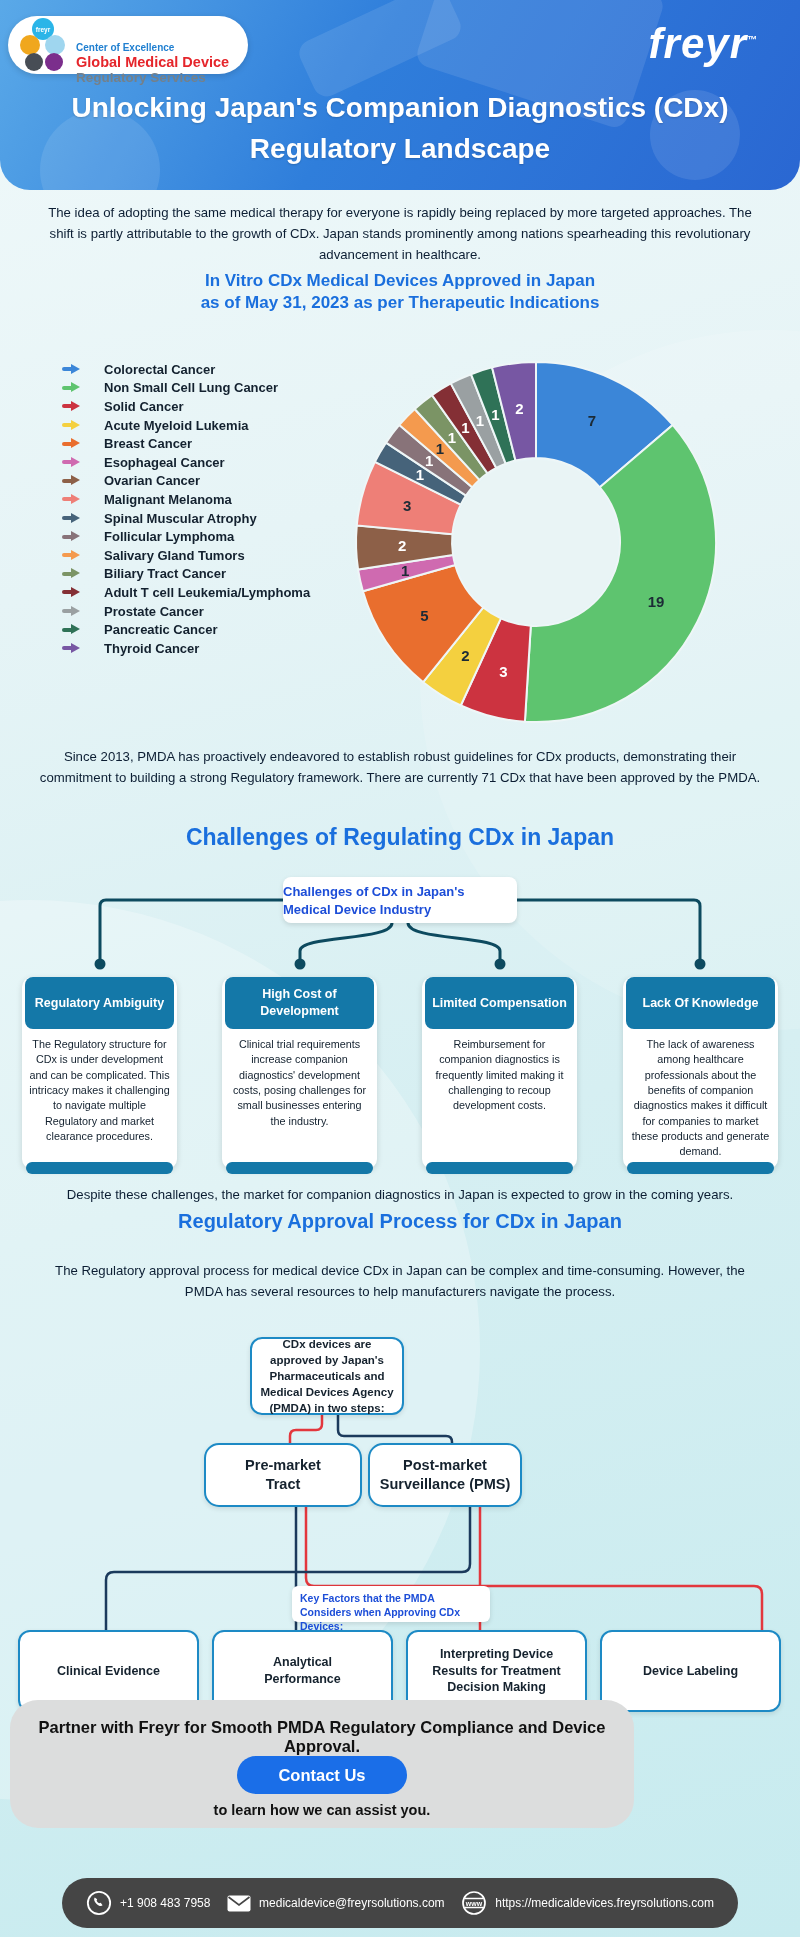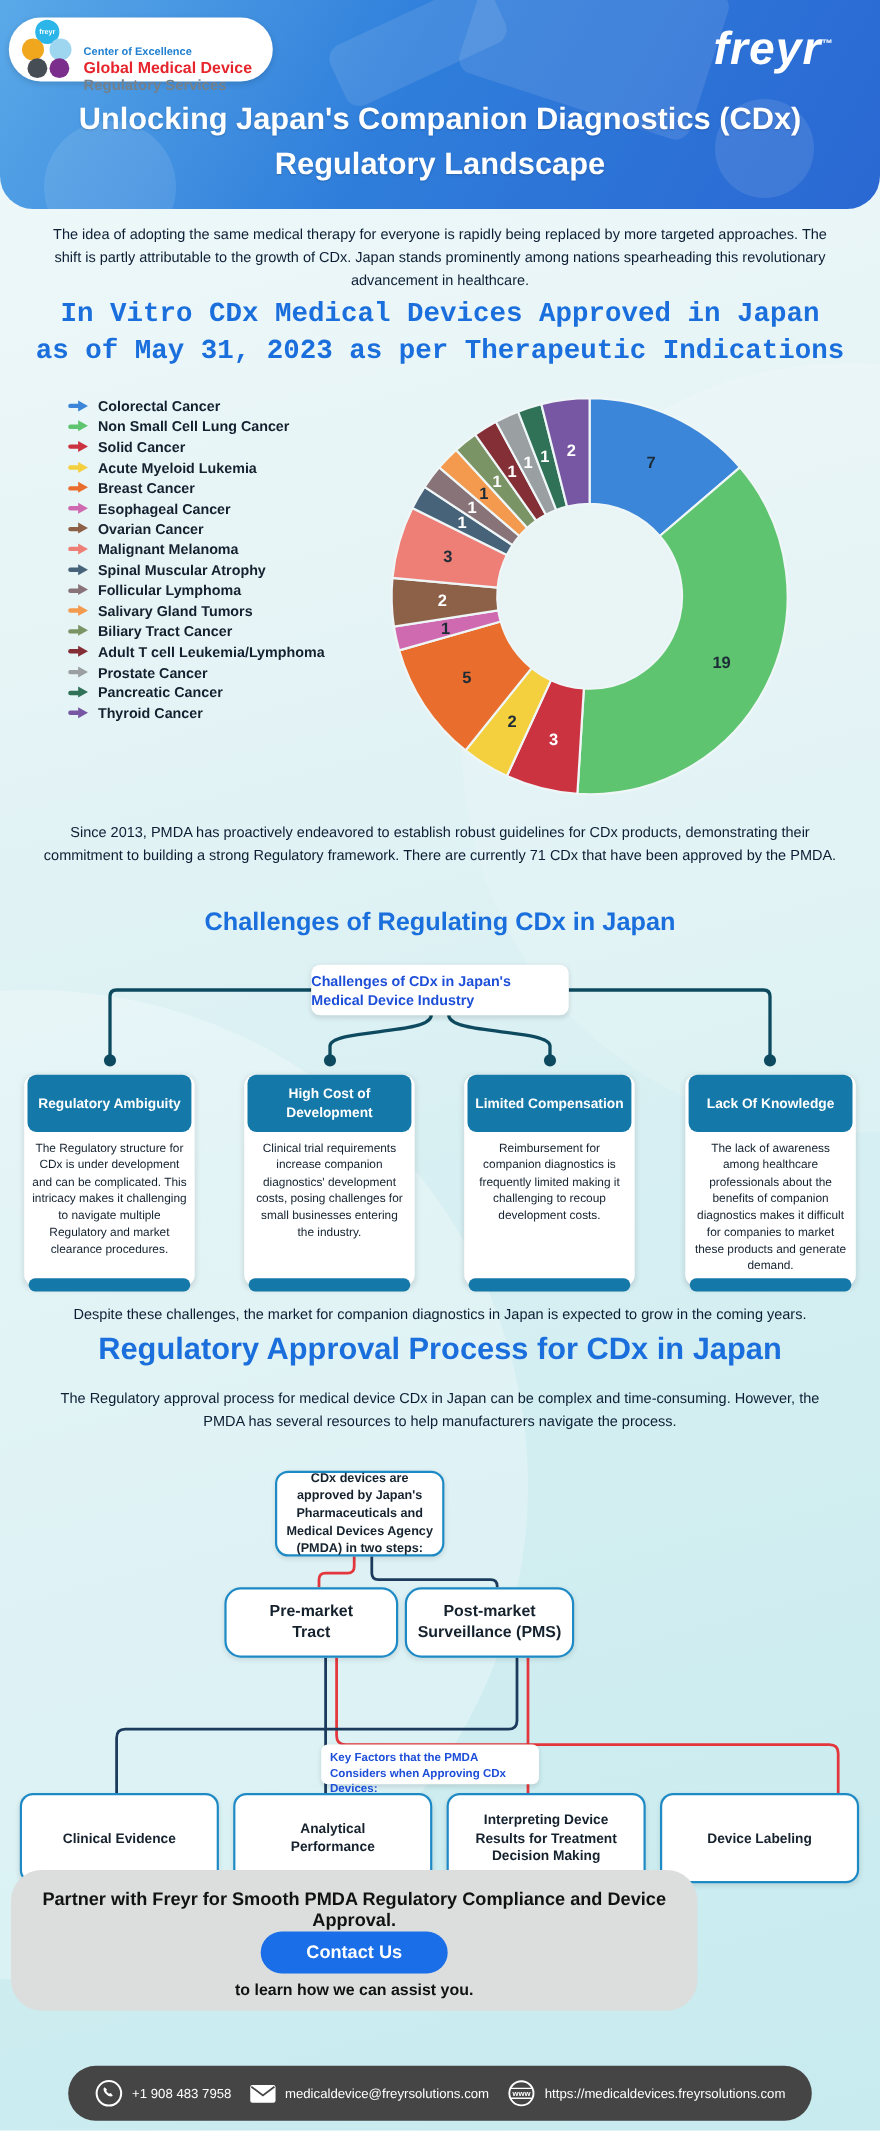--- a/index.html
+++ b/index.html
@@ -27,21 +27,21 @@
   .brand{position:absolute;right:42px;top:20px;color:#fff;font-size:42px;font-weight:700;font-style:italic;letter-spacing:1px;}
   .brand sup{font-size:10px;font-style:normal;}
   .banner-title{position:absolute;top:88px;left:0;width:100%;text-align:center;color:#fff;
                 font-size:28px;font-weight:700;line-height:1.45;text-shadow:0 1px 2px rgba(0,0,0,.18);}
   
   .para{position:absolute;left:50%;transform:translateX(-50%);text-align:center;font-size:13.2px;
         line-height:1.6;font-weight:500;color:#0c1e33;}
   .h-blue{position:absolute;left:0;width:100%;text-align:center;color:#1a6fdd;font-weight:700;}
   
   .legend{position:absolute;left:62px;top:360px;}
-  .legend-row{display:flex;align-items:center;height:18.6px;}
+  .legend-row{display:flex;align-items:center;height:18.6px;gap:15px;}
   .arrow{display:inline-block;width:19px;height:11px;position:relative;margin-right:8px;flex:none;}
   .arrow .bar{position:absolute;left:0;top:3.5px;width:11px;height:4px;border-radius:2px;background:currentColor;}
   .arrow .tri{position:absolute;left:9px;top:0;width:0;height:0;border-top:5.5px solid transparent;
               border-bottom:5.5px solid transparent;border-left:9.5px solid currentColor;}
   .legend-label{font-size:13px;font-weight:600;color:#13212f;white-space:nowrap;}
   
   .capbox{position:absolute;background:#fff;border-radius:8px;font-weight:700;color:#1d4ed8;
           box-shadow:0 2px 5px rgba(0,0,0,.12);}
   .capbar{position:absolute;left:10px;right:10px;height:9px;background:#0d4a5f;border-radius:5px;z-index:-1;}
   .cap-top{top:-4px;} .cap-bot{bottom:-4px;}
@@ -98,21 +98,21 @@
     <div class="brand"><span>freyr</span><sup>™</sup></div>
 
     <div class="banner-title">
       <div>Unlocking Japan's Companion Diagnostics (CDx)</div>
       <div>Regulatory Landscape</div>
     </div>
   </div>
 
   <div class="para" style="top:202px;width:716px;">The idea of adopting the same medical therapy for everyone is rapidly being replaced by more targeted approaches. The shift is partly attributable to the growth of CDx. Japan stands prominently among nations spearheading this revolutionary advancement in healthcare.</div>
 
-  <div class="h-blue" style="top:270px;font-size:25px;line-height:1.3;font-family:Liberation Mono, monospace;">
+  <div class="h-blue" style="top:270px;font-size:17px;line-height:1.3;">
     <div>In Vitro CDx Medical Devices Approved in Japan</div>
     <div>as of May 31, 2023 as per Therapeutic Indications</div>
   </div>
 
   <div class="legend" id="legend">
       <div class="legend-row">
         <span class="arrow" style="color: rgb(59, 134, 216);">
           <span class="bar"></span>
           <span class="tri"></span>
         </span>
@@ -300,21 +300,21 @@
       <div class="chal-body">Reimbursement for companion diagnostics is frequently limited making it challenging to recoup development costs.</div>
     </div>
     <div class="chal-card" style="left:623px;">
       <div class="chal-head">Lack Of Knowledge</div>
       <div class="chal-body">The lack of awareness among healthcare professionals about the benefits of companion diagnostics makes it difficult for companies to market these products and generate demand.</div>
     </div>
   </div>
 
   <div class="para" style="top:1184px;width:760px;">Despite these challenges, the market for companion diagnostics in Japan is expected to grow in the coming years.</div>
 
-  <div class="h-blue" style="top:1210px;font-size:28px;">Regulatory Approval Process for CDx in Japan</div>
+  <div class="h-blue" style="top:1210px;font-size:20px;">Regulatory Approval Process for CDx in Japan</div>
   <div class="para" style="top:1260px;width:690px;">The Regulatory approval process for medical device CDx in Japan can be complex and time-consuming. However, the PMDA has several resources to help manufacturers navigate the process.</div>
 
   <div style="position:absolute;left:0;top:1330px;width:800px;height:395px;">
     <svg width="800" height="395" style="position:absolute;left:0;top:0;">
       <g fill="none" stroke-width="2.5">
         <path stroke="#e3373d" d="M322,85 L322,94 Q322,100 316,100 L296,100 Q290,100 290,106 L290,113"></path>
         <path stroke="#1b3a5c" d="M338,85 L338,100 Q338,106 344,106 L446,106 Q452,106 452,112 L452,113"></path>
         <path stroke="#1b3a5c" d="M296,177 L296,300"></path>
         <path stroke="#e3373d" d="M306,177 L306,248 Q306,256 314,256 L754,256 Q762,256 762,264 L762,300"></path>
         <path stroke="#1b3a5c" d="M470,177 L470,234 Q470,242 462,242 L114,242 Q106,242 106,250 L106,300"></path>

